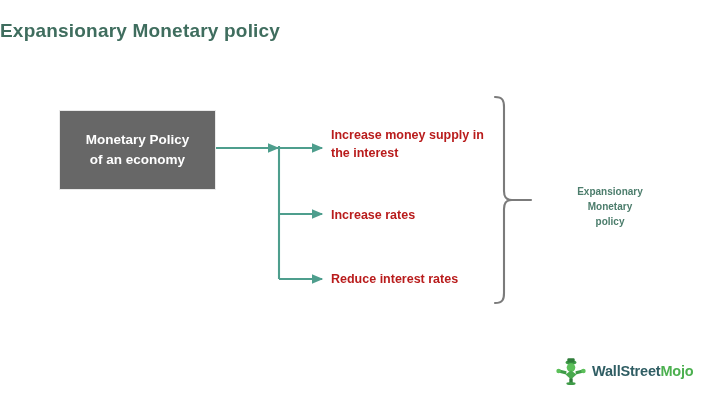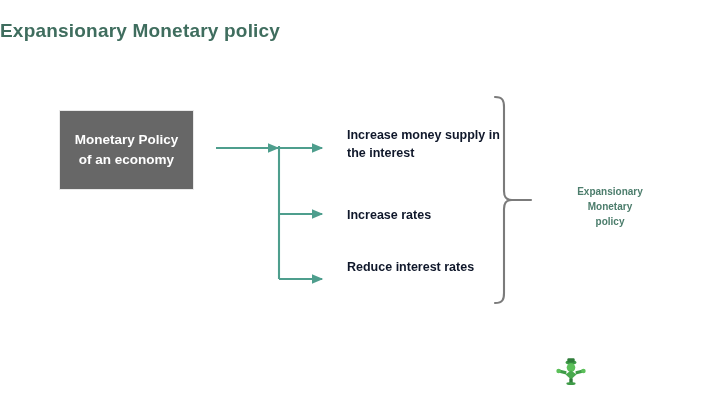--- a/index.html
+++ b/index.html
@@ -28,21 +28,21 @@
     font-weight: bold;
     color: #3f6d5e;
     letter-spacing: 0.2px;
   }
 
   
   #source-box {
     position: absolute;
     left: 60px;
     top: 111px;
-    width: 133px;
+    width: 155px;
     height: 78px;
     background: #676767;
     box-shadow: 0 0 0 1px #e9e9e9;
     display: flex;
     align-items: center;
     justify-content: center;
   }
   #source-box-label {
     color: #ffffff;
     font-size: 13.5px;
@@ -60,27 +60,26 @@
     width: 720px;
     height: 404px;
     pointer-events: none;
   }
 
   
   .branch-label {
     position: absolute;
     font-size: 12.5px;
     font-weight: bold;
-    color: #0f172a;
+    color: #b91c1c;
     line-height: 1.45;
-    margin-left: 16px;
   }
   #branch-label-0 { left: 331px; top: 126px; width: 170px; }
   #branch-label-1 { left: 331px; top: 206px; width: 170px; }
-  #branch-label-2 { left: 331px; top: 258px; width: 170px; }
+  #branch-label-2 { left: 331px; top: 270px; width: 170px; }
 
   
   #outcome-label {
     position: absolute;
     left: 540px;
     top: 184px;
     width: 140px;
     text-align: center;
     font-size: 10px;
     font-weight: bold;
@@ -167,15 +166,18 @@
       <rect x="11.4" y="2.2" width="7.2" height="4.4" rx="1" fill="#2f7d3a"></rect>
       <circle cx="15" cy="11.6" r="4.3" fill="#5cc05a"></circle>
       <path d="M15 14.2 L20.4 18.6 L15 23.4 L9.6 18.6 Z" fill="#49a94e"></path>
       <path d="M10.5 15.2 L3.2 13.4 L2.2 16.6 L10.2 18.4 Z" fill="#3e9b47"></path>
       <path d="M19.5 15.2 L26.8 13.4 L27.8 16.6 L19.8 18.4 Z" fill="#3e9b47"></path>
       <circle cx="2.6" cy="15.0" r="2.3" fill="#5cc05a"></circle>
       <circle cx="27.4" cy="15.0" r="2.3" fill="#5cc05a"></circle>
       <rect x="13.3" y="22.4" width="3.4" height="4.6" fill="#2f7d3a"></rect>
       <ellipse cx="15" cy="27.4" rx="4.6" ry="1.5" fill="#3e9b47"></ellipse>
     </svg>
+    <div id="logo-wordmark">
+      <span class="wm-a">WallStreet</span><span class="wm-b">Mojo</span>
+    </div>
   </div>
 
 </div>
 
 </body></html>

